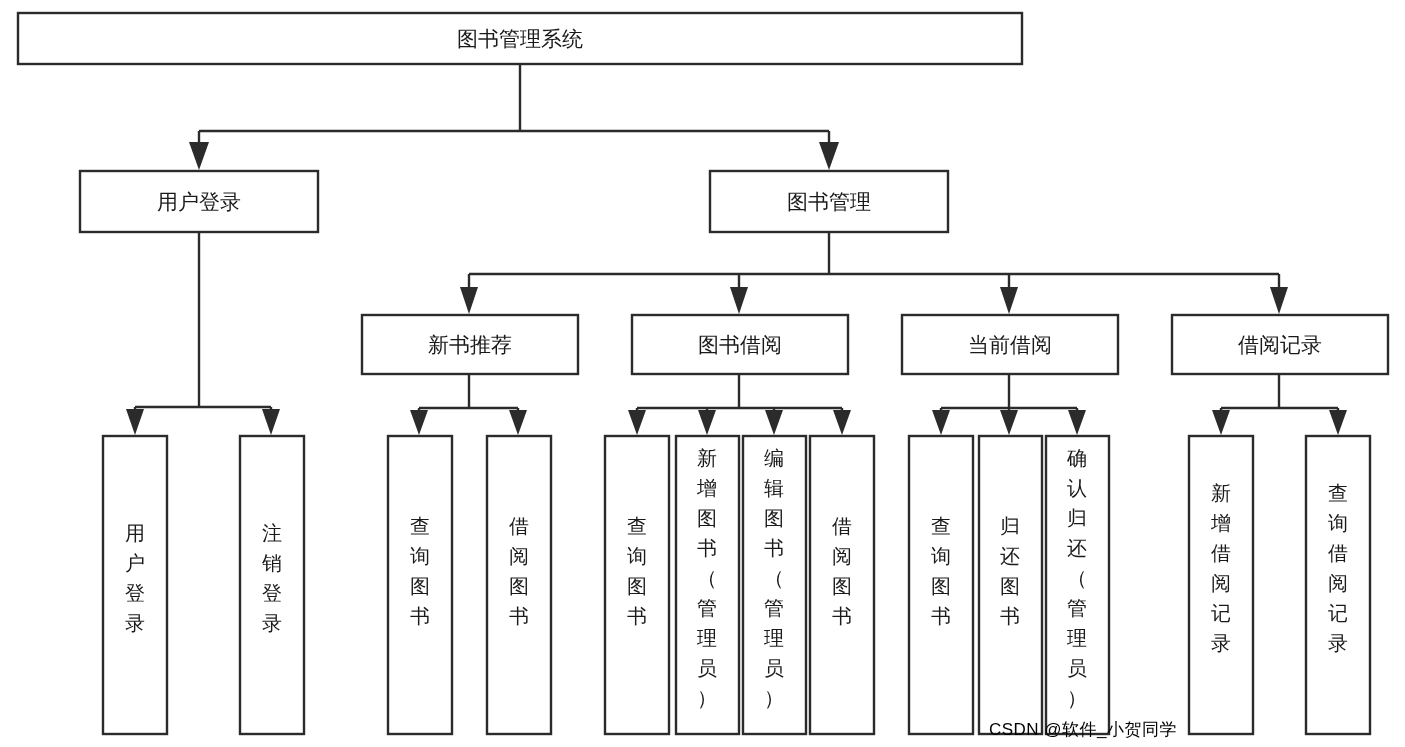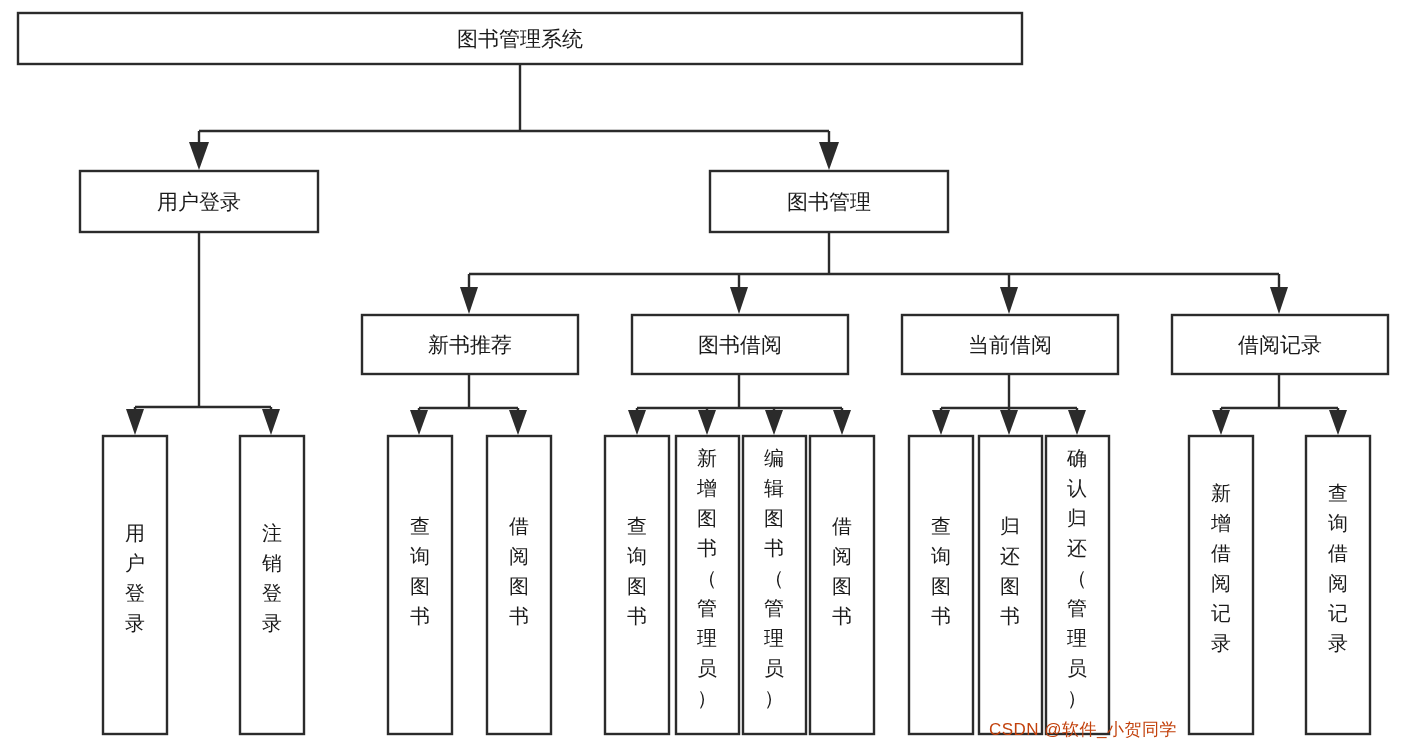--- a/index.html
+++ b/index.html
@@ -53,21 +53,21 @@
     font-size: 20px;
     fill: #1a1a1a;
     text-anchor: middle;
   }
   .watermark {
     position: absolute;
     right: 10px;
     bottom: 6px;
     font-family: "Liberation Sans", "DejaVu Sans", sans-serif;
     font-size: 17px;
-    color: #c2410c;
+    color: #000000;
     white-space: nowrap;
     letter-spacing: 0.5px;
   }
 </style>
 </head>
 <body>
 
 <div id="diagram-root">
 
   <svg id="diagram-svg" viewBox="0 0 1405 747">

